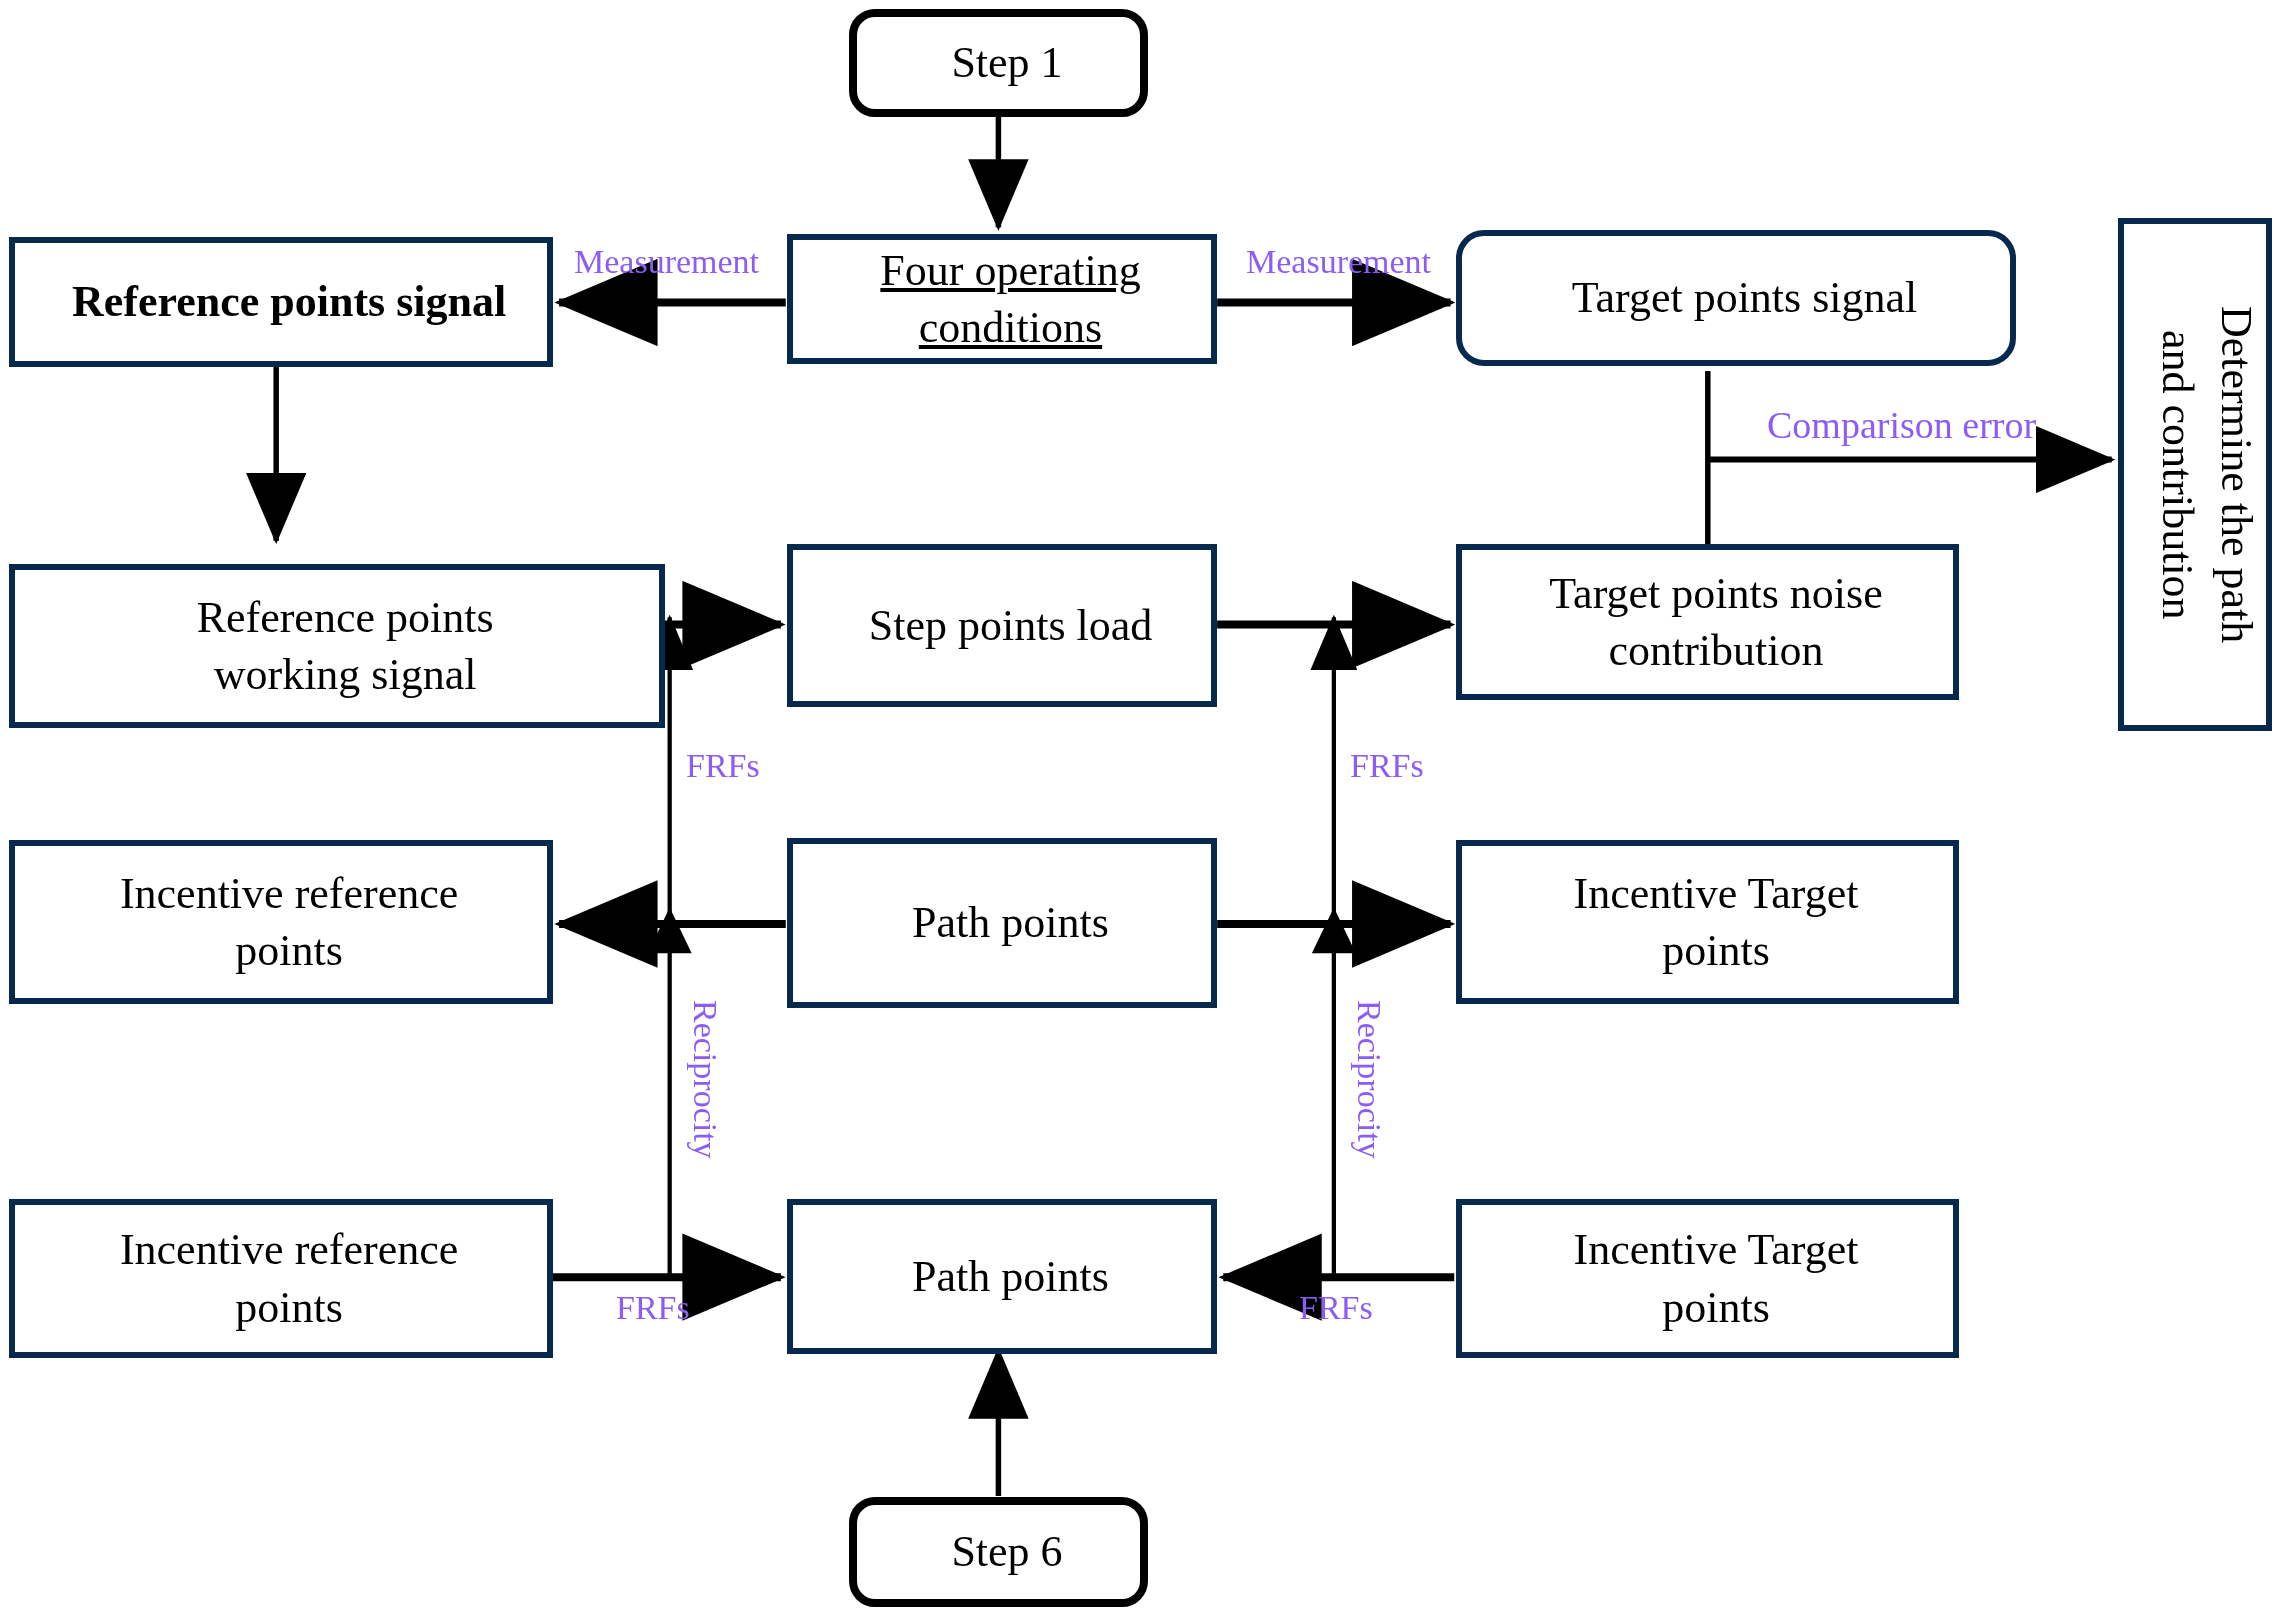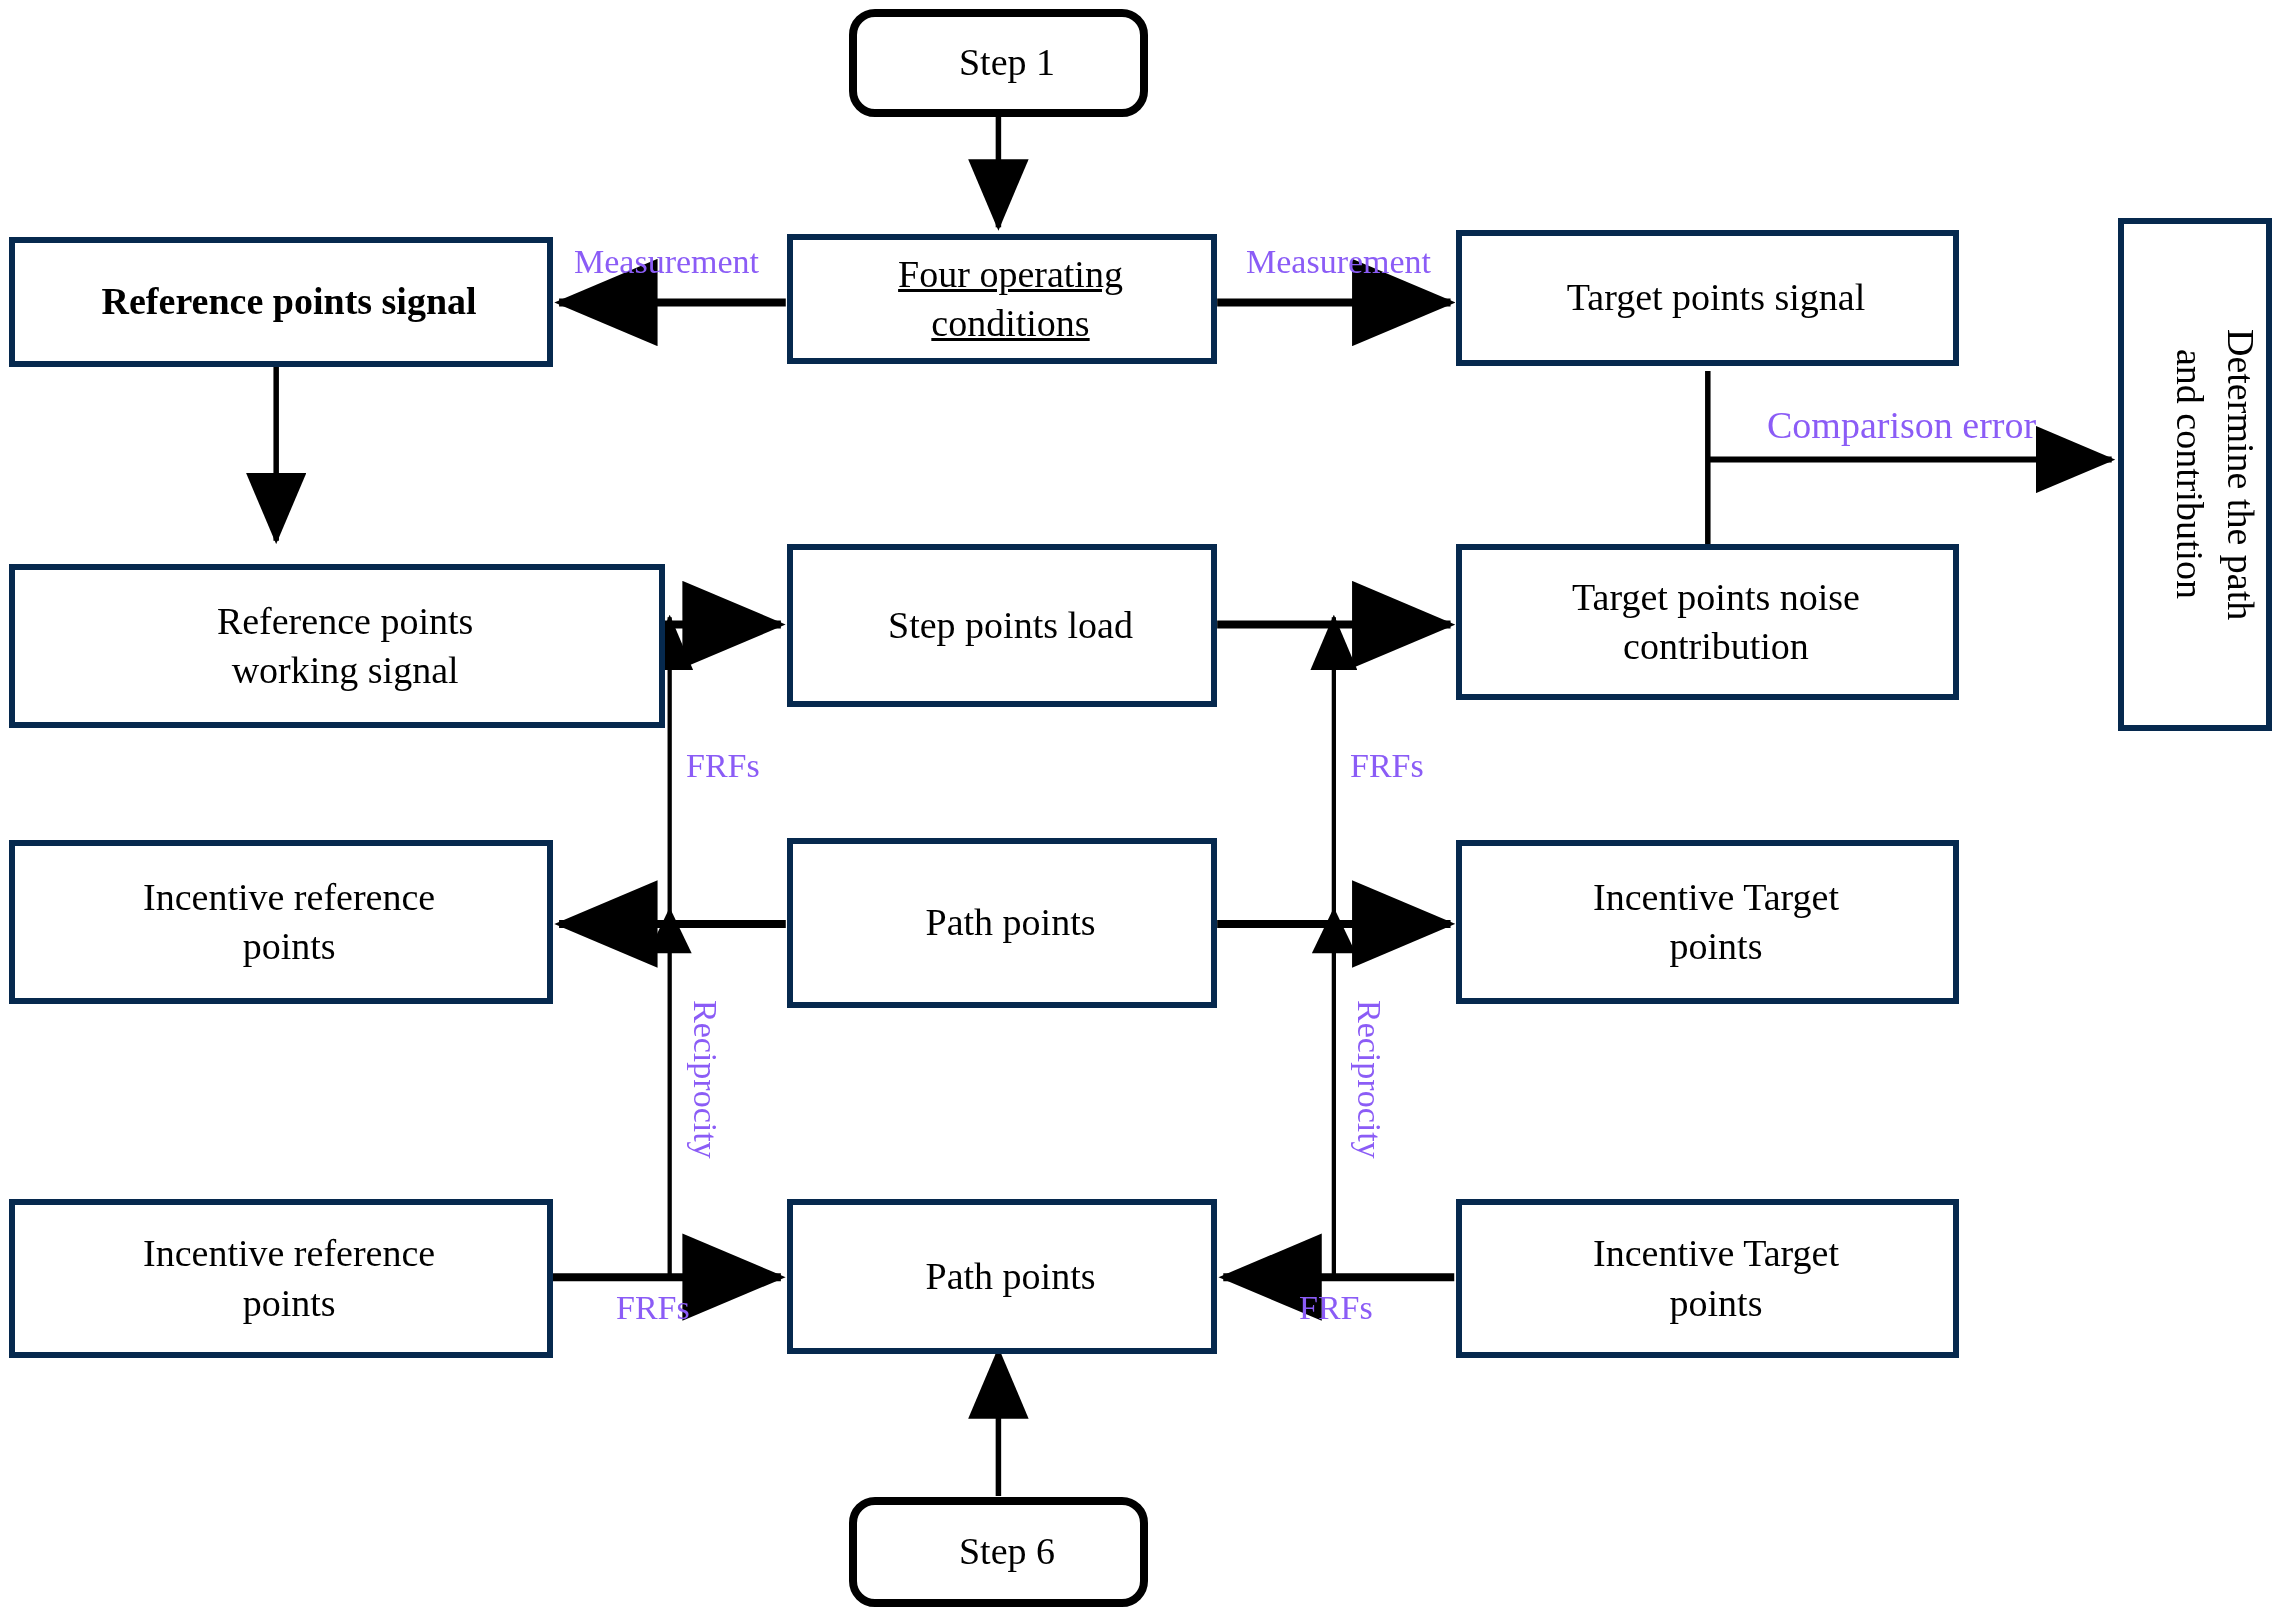--- a/index.html
+++ b/index.html
@@ -38,21 +38,21 @@
     border: 6.7px solid #06294e;
   }
   .node.terminator {
     border: 8px solid #000000;
     border-radius: 26px;
   }
   .node-label {
     display: block;
     width: 100%;
     padding: 0 8.6px;
-    font-size: 38px;
+    font-size: 44px;
     white-space: pre-line;
     margin-left: 17px;
   }
   .node.vertical .node-label {
     writing-mode: vertical-rl;
     text-orientation: mixed;
     transform: none;
     line-height: 1.35;
     padding: 8.6px 0;
   }
@@ -128,21 +128,21 @@
 
   <div class="node process" style="left:8.6px; top:237px; width:544px; height:130px;font-weight:bold;">
     <span class="node-label">Reference points signal</span>
   </div>
 
   <div class="node process" style="left:787px; top:234px; width:430px; height:130px;text-decoration:underline;">
     <span class="node-label">Four operating
 conditions</span>
   </div>
 
-  <div class="node process" style="left:1456px; top:230px; width:503px; height:136px;">
+  <div class="node process" style="left:1456px; top:230px; width:560px; height:136px;border-radius:28px;">
     <span class="node-label">Target points signal</span>
   </div>
 
   <div class="node process vertical" style="left:2118px; top:218px; width:154px; height:513px;">
     <span class="node-label">Determine the path
 and contribution</span>
   </div>
 
   <div class="node process" style="left:8.6px; top:564px; width:656px; height:164px;">
     <span class="node-label">Reference points

